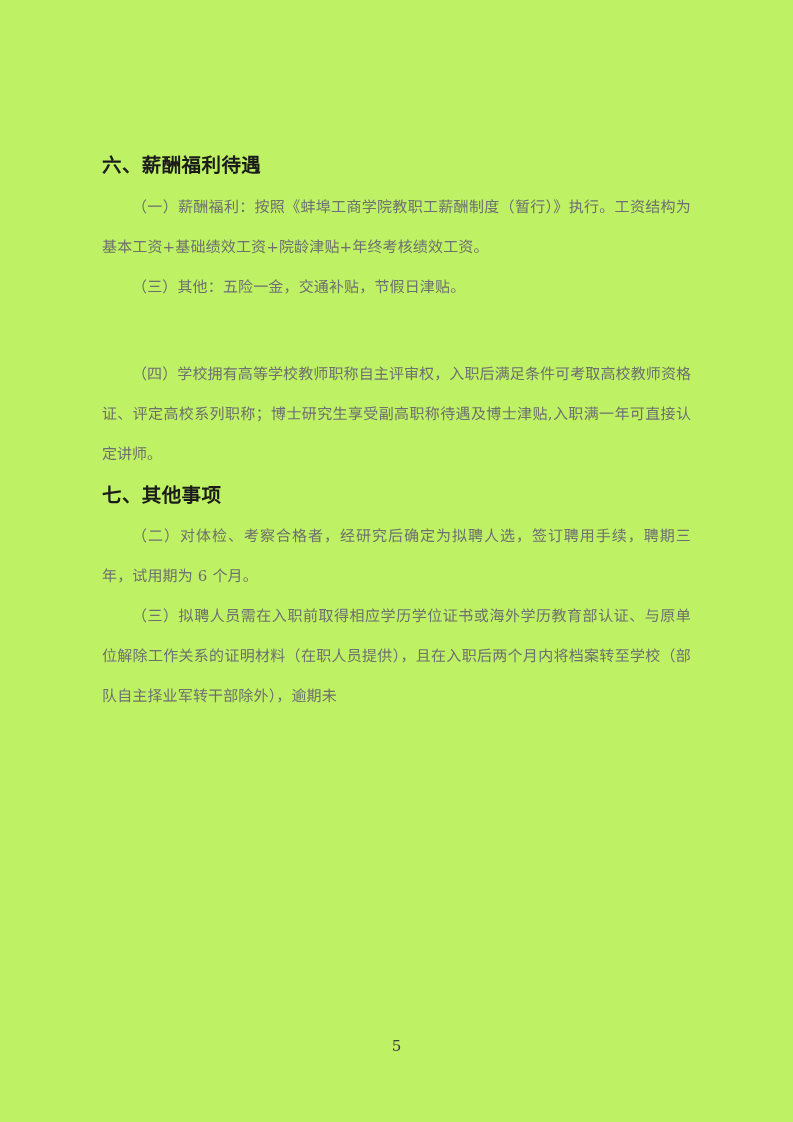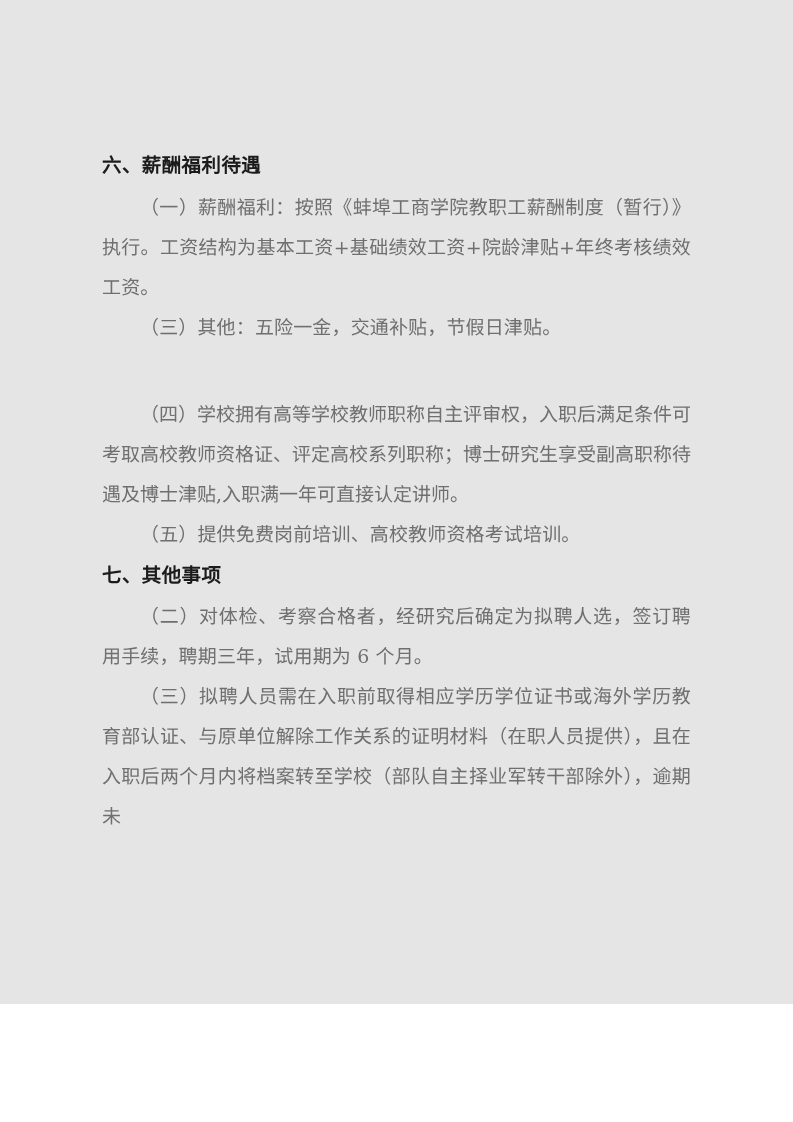--- a/index.html
+++ b/index.html
@@ -4,23 +4,23 @@
 <title>招聘公告</title>
 <style>
   html, body {
     margin: 0;
     padding: 0;
     background: #ffffff;
   }
   .page {
     position: relative;
     width: 793px;
-    height: 1004px;
+    height: 1122px;
     margin: 0 auto;
-    background: #e5e5e5;
+    background: #bef264;
     overflow: hidden;
     font-family: "DejaVu Serif", "Liberation Serif", serif;
     -webkit-font-smoothing: antialiased;
   }
   .content {
     position: absolute;
     left: 102px;
     top: 146px;
     width: 589px;
   }
@@ -31,21 +31,21 @@
     color: #1b1b1b;
     line-height: 40px;
     letter-spacing: 0.4px;
     margin: 0;
     white-space: nowrap;
   }
   .heading-seven {
     margin-top: 2px;
   }
   .para {
-    font-size: 19px;
+    font-size: 15px;
     color: #6f6f70;
     line-height: 40px;
     margin: 0;
     text-align: justify;
     text-justify: inter-ideograph;
     text-indent: 2em;
     letter-spacing: 0.15px;
     word-break: break-all;
   }
   .para.tight {
@@ -75,21 +75,20 @@
 
     <h2 class="heading">六、薪酬福利待遇</h2>
 
     <p class="para para-after-heading">（一）薪酬福利：按照《蚌埠工商学院教职工薪酬制度（暂行）》执行。工资结构为基本工资+基础绩效工资+院龄津贴+年终考核绩效工资。</p>
 
 
     <p class="para">（三）其他：五险一金，交通补贴，节假日津贴。</p>
 
     <p class="para tight">（四）学校拥有高等学校教师职称自主评审权，入职后满足条件可考取高校教师资格证、评定高校系列职称；博士研究生享受副高职称待遇及博士津贴,入职满一年可直接认定讲师。</p>
 
-    <p class="para">（五）提供免费岗前培训、高校教师资格考试培训。</p>
 
     <h2 class="heading heading-seven">七、其他事项</h2>
 
 
     <p class="para">（二）对体检、考察合格者，经研究后确定为拟聘人选，签订聘用手续，聘期三年，试用期为 6 个月。</p>
 
     <p class="para">（三）拟聘人员需在入职前取得相应学历学位证书或海外学历教育部认证、与原单位解除工作关系的证明材料（在职人员提供），且在入职后两个月内将档案转至学校（部队自主择业军转干部除外），逾期未</p>
 
   </div>
 

